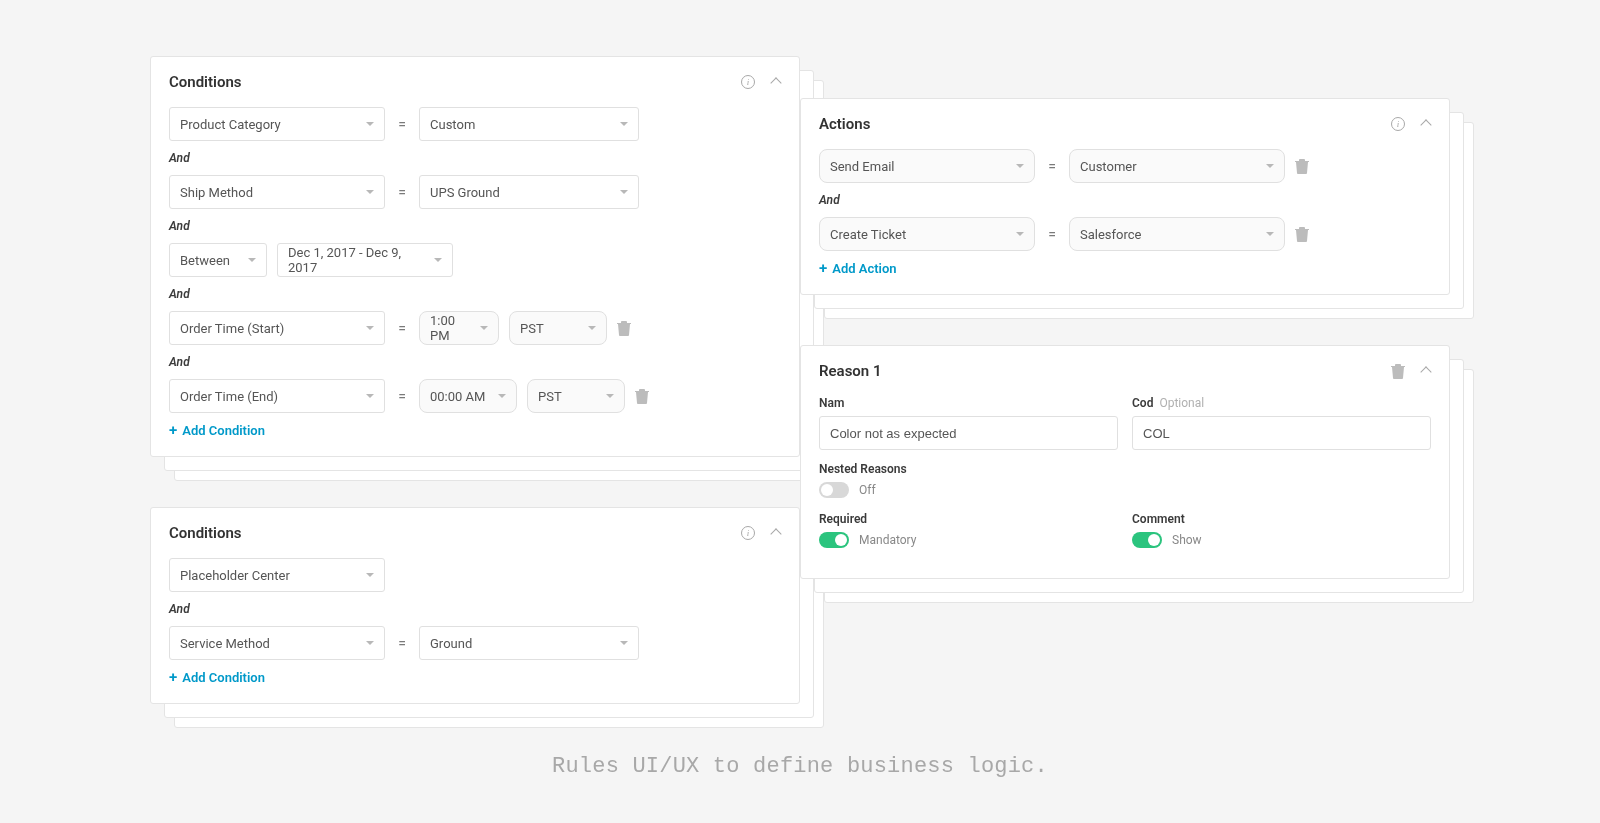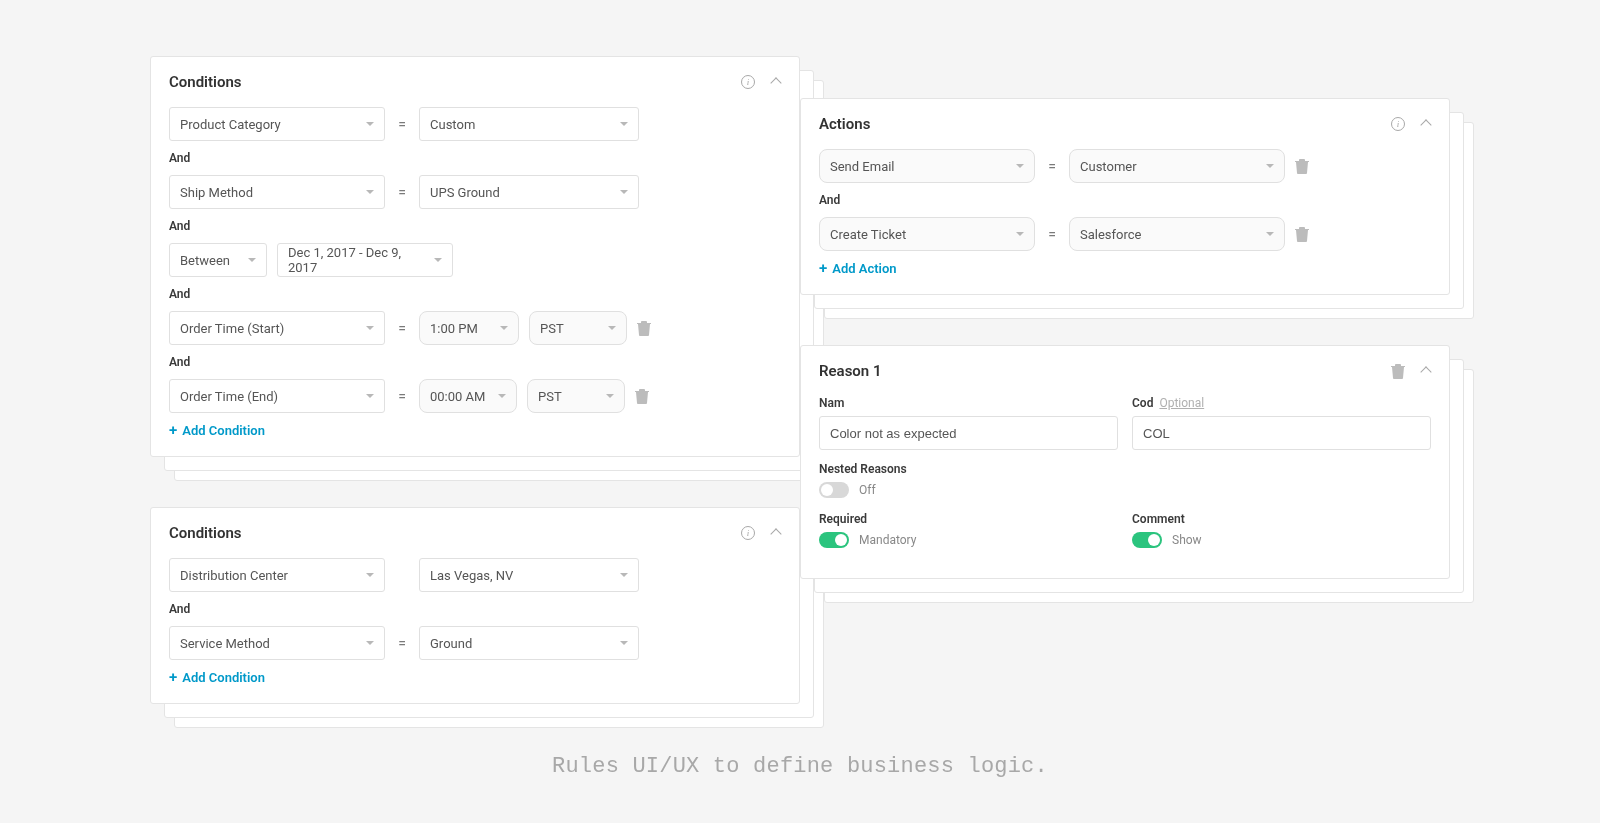--- a/index.html
+++ b/index.html
@@ -79,20 +79,21 @@
   display: flex;
   align-items: center;
   gap: 10px;
   margin-bottom: 10px;
 }
 .and-label {
   font-size: 12px;
   color: #3a3a3a;
   font-weight: 600;
   margin: 4px 0 10px 0;
+  font-style: italic;
 }
 .select {
   height: 34px;
   border: 1px solid #e0e0e0;
   background: #fff;
   border-radius: 3px;
   display: flex;
   align-items: center;
   justify-content: space-between;
   padding: 0 10px;
@@ -137,21 +138,21 @@
 .field { flex: 1; }
 .field-label {
   font-size: 12px;
   color: #3a3a3a;
   font-weight: 600;
   margin-bottom: 6px;
   display: flex;
   align-items: center;
   gap: 6px;
 }
-.field-label .opt { color: #b0b0b0; font-weight: 400; text-decoration: underline; }
+.field-label .opt { color: #b0b0b0; font-weight: 400; }
 .text-input {
   width: 100%;
   height: 34px;
   border: 1px solid #e0e0e0;
   border-radius: 3px;
   padding: 0 10px;
   font-size: 13px;
   color: #555;
   background: #fff;
 }
@@ -249,21 +250,21 @@
           </div>
         </div>
         <div class="and-label">And</div>
 
         <div class="row">
           <div class="select" style="width:216px">
             <span>Order Time (Start)</span>
               <div class="caret"></div>
           </div>
           <div class="eq">=</div>
-          <div class="select shaded" style="width:100px">
+          <div class="select shaded" style="width:80px">
             <span>1:00 PM</span>
               <div class="caret"></div>
           </div>
           <div class="select shaded" style="width:98px">
             <span>PST</span>
               <div class="caret"></div>
           </div>
           <div class="trash">
             <svg width="14" height="16" viewBox="0 0 14 16">
                 <path fill="#bcbcbc" d="M1 4h12l-1 11c0 .5-.5 1-1 1H3c-.5 0-1-.5-1-1L1 4zm4-3h4c.5 0 1 .5 1 1v1H4V2c0-.5.5-1 1-1zM0 3h14v1H0V3zm4 3h1v7H4V6zm3 0h1v7H7V6zm3 0h1v7h-1V6z"></path>
@@ -307,28 +308,24 @@
         <div class="card-header">
           <div class="card-title">Conditions</div>
           <div class="right">
             <div class="icon-info"></div>
             <div class="icon-chevron-up"></div>
           </div>
         </div>
 
         <div class="row">
           <div class="select" style="width:216px">
-            <span>Distribution Center</span>
+            <span>Placeholder Center</span>
               <div class="caret"></div>
           </div>
           <div style="width:14px"></div>
-          <div class="select" style="width:220px">
-            <span>Las Vegas, NV</span>
-              <div class="caret"></div>
-          </div>
         </div>
         <div class="and-label">And</div>
 
         <div class="row">
           <div class="select" style="width:216px">
             <span>Service Method</span>
               <div class="caret"></div>
           </div>
           <div class="eq">=</div>
           <div class="select" style="width:220px">

